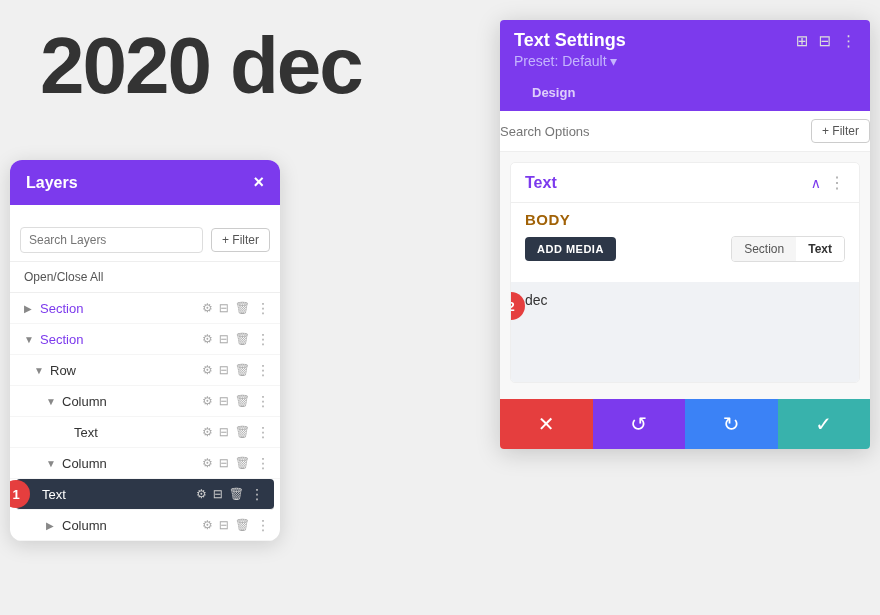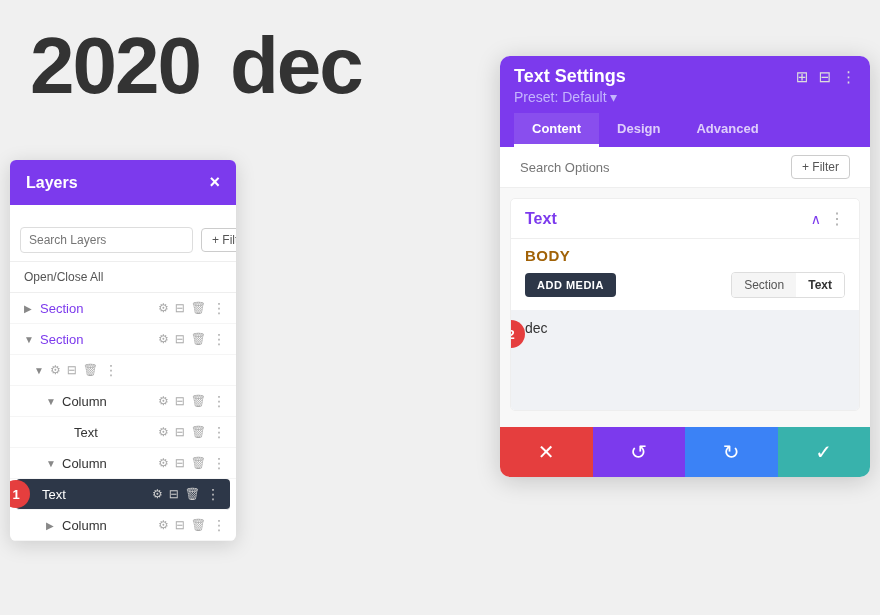--- a/index.html
+++ b/index.html
@@ -8,21 +8,21 @@
       height: 615px;
       background: #f0f0f0;
       font-family: -apple-system, BlinkMacSystemFont, 'Segoe UI', sans-serif;
       position: relative;
       overflow: hidden;
     }
 
     
     .bg-year {
       position: absolute;
-      left: 30px;
+      left: 40px;
       top: 20px;
       font-size: 80px;
       font-weight: 900;
       color: #333;
       letter-spacing: -2px;
     }
     .bg-month {
       position: absolute;
       left: 230px;
       top: 20px;
@@ -30,23 +30,23 @@
       font-weight: 900;
       color: #333;
       letter-spacing: -2px;
     }
 
     
     .layers-panel {
       position: absolute;
       left: 10px;
       top: 160px;
-      width: 226px;
+      width: 270px;
       background: #fff;
-      border-radius: 6px;
+      border-radius: 12px;
       box-shadow: 0 4px 20px rgba(0,0,0,0.15);
       overflow: hidden;
     }
     .layers-header {
       background: #7c3aed;
       color: #fff;
       display: flex;
       align-items: center;
       justify-content: space-between;
       padding: 12px 16px;
@@ -152,24 +152,23 @@
       color: #ccc;
     }
 
     
     .settings-panel {
       position: absolute;
       right: 10px;
       top: 20px;
       width: 370px;
       background: #fff;
-      border-radius: 10px;
+      border-radius: 4px;
       box-shadow: 0 4px 24px rgba(0,0,0,0.18);
       overflow: hidden;
-      margin-top: 36px;
     }
     .settings-header {
       background: #7c3aed;
       padding: 10px 14px 0 14px;
     }
     .settings-title-row {
       display: flex;
       align-items: center;
       justify-content: space-between;
       color: #fff;
@@ -216,21 +215,21 @@
       background: rgba(255,255,255,0.1);
     }
 
     
     .settings-body {
       background: #f8f8f8;
     }
     .settings-search-row {
       display: flex;
       align-items: center;
-      padding: 8px 20px;
+      padding: 8px 0;
       background: #fff;
       border-bottom: 1px solid #eee;
       gap: 8px;
     }
     .settings-search-input {
       flex: 1;
       border: none;
       outline: none;
       font-size: 13px;
       color: #999;
@@ -285,21 +284,21 @@
       font-weight: 700;
       color: #a16207;
       letter-spacing: 0.5px;
       text-transform: uppercase;
     }
 
     
     .editor-toolbar {
       display: flex;
       align-items: center;
-      padding: 4px 14px 12px;
+      padding: 4px 14px 20px;
       gap: 6px;
     }
     .add-media-btn {
       background: #2d3748;
       color: #fff;
       border: none;
       border-radius: 4px;
       padding: 6px 12px;
       font-size: 11px;
       font-weight: 700;
@@ -406,20 +405,21 @@
     <div class="layer-icons">
       <span class="layer-icon">⚙</span>
       <span class="layer-icon">⊟</span>
       <span class="layer-icon">🗑</span>
       <span class="layer-dots">⋮</span>
     </div>
   </div>
 
   <div class="layer-item indent-1">
     <span class="layer-arrow">▼</span>
+    <span class="layer-name dark">Row</span>
     <div class="layer-icons">
       <span class="layer-icon">⚙</span>
       <span class="layer-icon">⊟</span>
       <span class="layer-icon">🗑</span>
       <span class="layer-dots">⋮</span>
     </div>
   </div>
 
   <div class="layer-item indent-2">
     <span class="layer-arrow">▼</span>
@@ -487,23 +487,21 @@
         <span class="settings-title-icon">⊞</span>
         <span class="settings-title-icon">⊟</span>
         <span class="settings-title-icon">⋮</span>
       </div>
     </div>
     <div class="settings-preset">
       <span>Preset: Default</span>
       <span> ▾</span>
     </div>
     <div class="settings-tabs">
-      <div class="settings-tab active">Content</div>
       <div class="settings-tab">Design</div>
-      <div class="settings-tab">Advanced</div>
     </div>
   </div>
 
   <div class="settings-body">
 
     <div class="settings-search-row">
       <input class="settings-search-input" type="text" placeholder="Search Options" style="">
       <button class="settings-filter-btn">+ Filter</button>
     </div>
 

